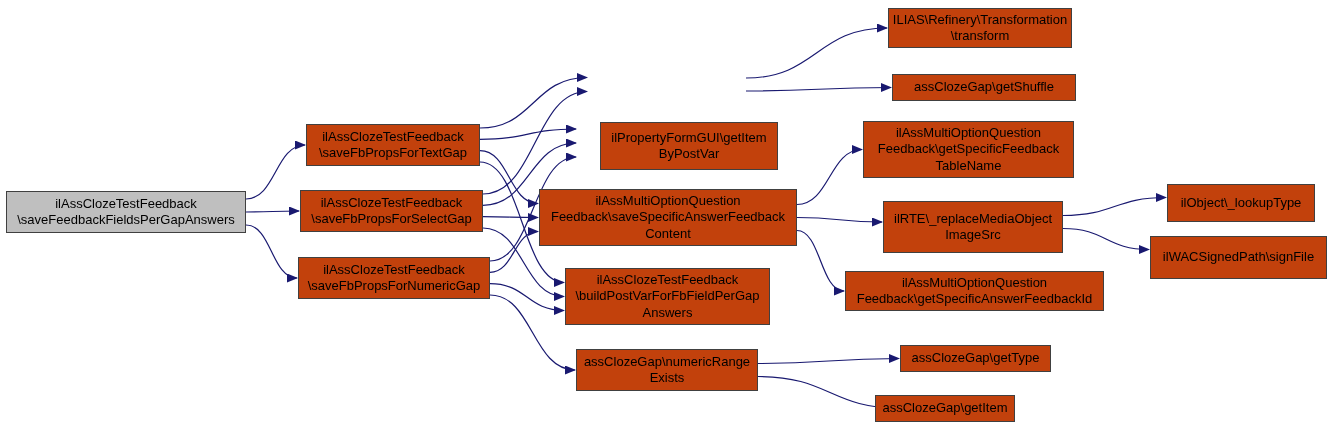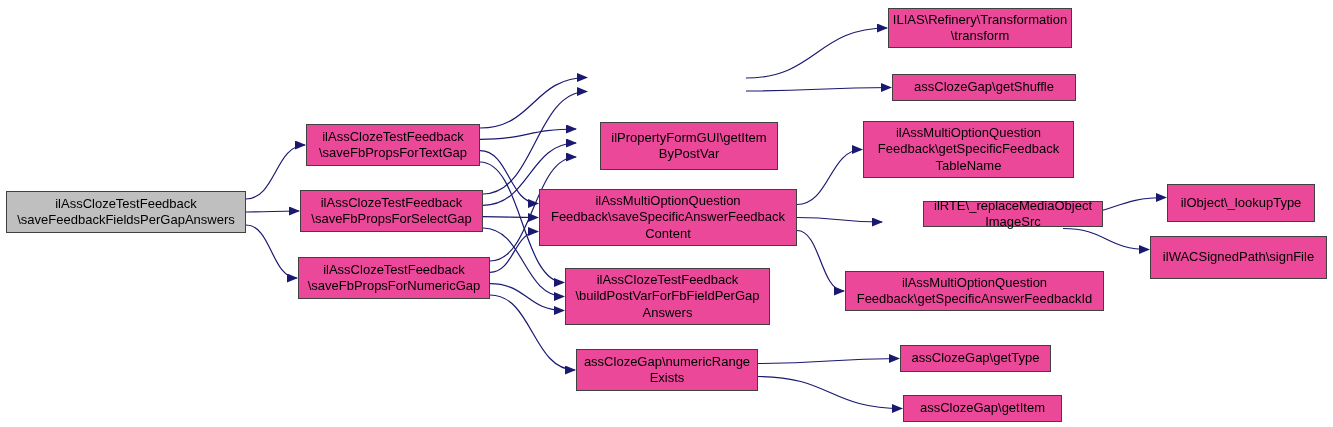--- a/index.html
+++ b/index.html
@@ -18,21 +18,21 @@
   #edges {
     position: absolute;
     left: 0; top: 0;
     width: 1333px;
     height: 427px;
   }
   .node {
     position: absolute;
     box-sizing: border-box;
     border: 1px solid #404040;
-    background: #ec4899;
+    background: #c2410c;
     color: #000000;
     font-size: 13px;
     line-height: 1.25;
     display: flex;
     align-items: center;
     justify-content: center;
     text-align: center;
     white-space: pre-line;
     padding: 1px 4px;
     cursor: pointer;
@@ -95,21 +95,21 @@
 \buildPostVarForFbFieldPerGap
 Answers</div>
   <div class="node" id="n9" style="left:576px; top:349px; width:182px; height:42px">assClozeGap\numericRange
 Exists</div>
   <div class="node" id="n10" style="left:888px; top:8px;   width:184px; height:40px">ILIAS\Refinery\Transformation
 \transform</div>
   <div class="node" id="n11" style="left:892px; top:74px;  width:184px; height:27px">assClozeGap\getShuffle</div>
   <div class="node" id="n12" style="left:863px; top:121px; width:211px; height:57px">ilAssMultiOptionQuestion
 Feedback\getSpecificFeedback
 TableName</div>
-  <div class="node" id="n13" style="left:923px; top:201px; width:180px; height:26px">ilRTE\_replaceMediaObject
+  <div class="node" id="n13" style="left:883px; top:201px; width:180px; height:52px">ilRTE\_replaceMediaObject
 ImageSrc</div>
   <div class="node" id="n14" style="left:845px; top:271px; width:259px; height:40px">ilAssMultiOptionQuestion
 Feedback\getSpecificAnswerFeedbackId</div>
   <div class="node" id="n15" style="left:1167px;top:184px; width:148px; height:38px">ilObject\_lookupType</div>
   <div class="node" id="n16" style="left:1150px;top:236px; width:177px; height:43px">ilWACSignedPath\signFile</div>
   <div class="node" id="n17" style="left:900px; top:345px; width:151px; height:27px">assClozeGap\getType</div>
-  <div class="node" id="n18" style="left:903px; top:395px; width:159px; height:27px">assClozeGap\getItem</div>
+  <div class="node" id="n18" style="left:875px; top:395px; width:140px; height:27px">assClozeGap\getItem</div>
 </div>
 
 </body></html>

